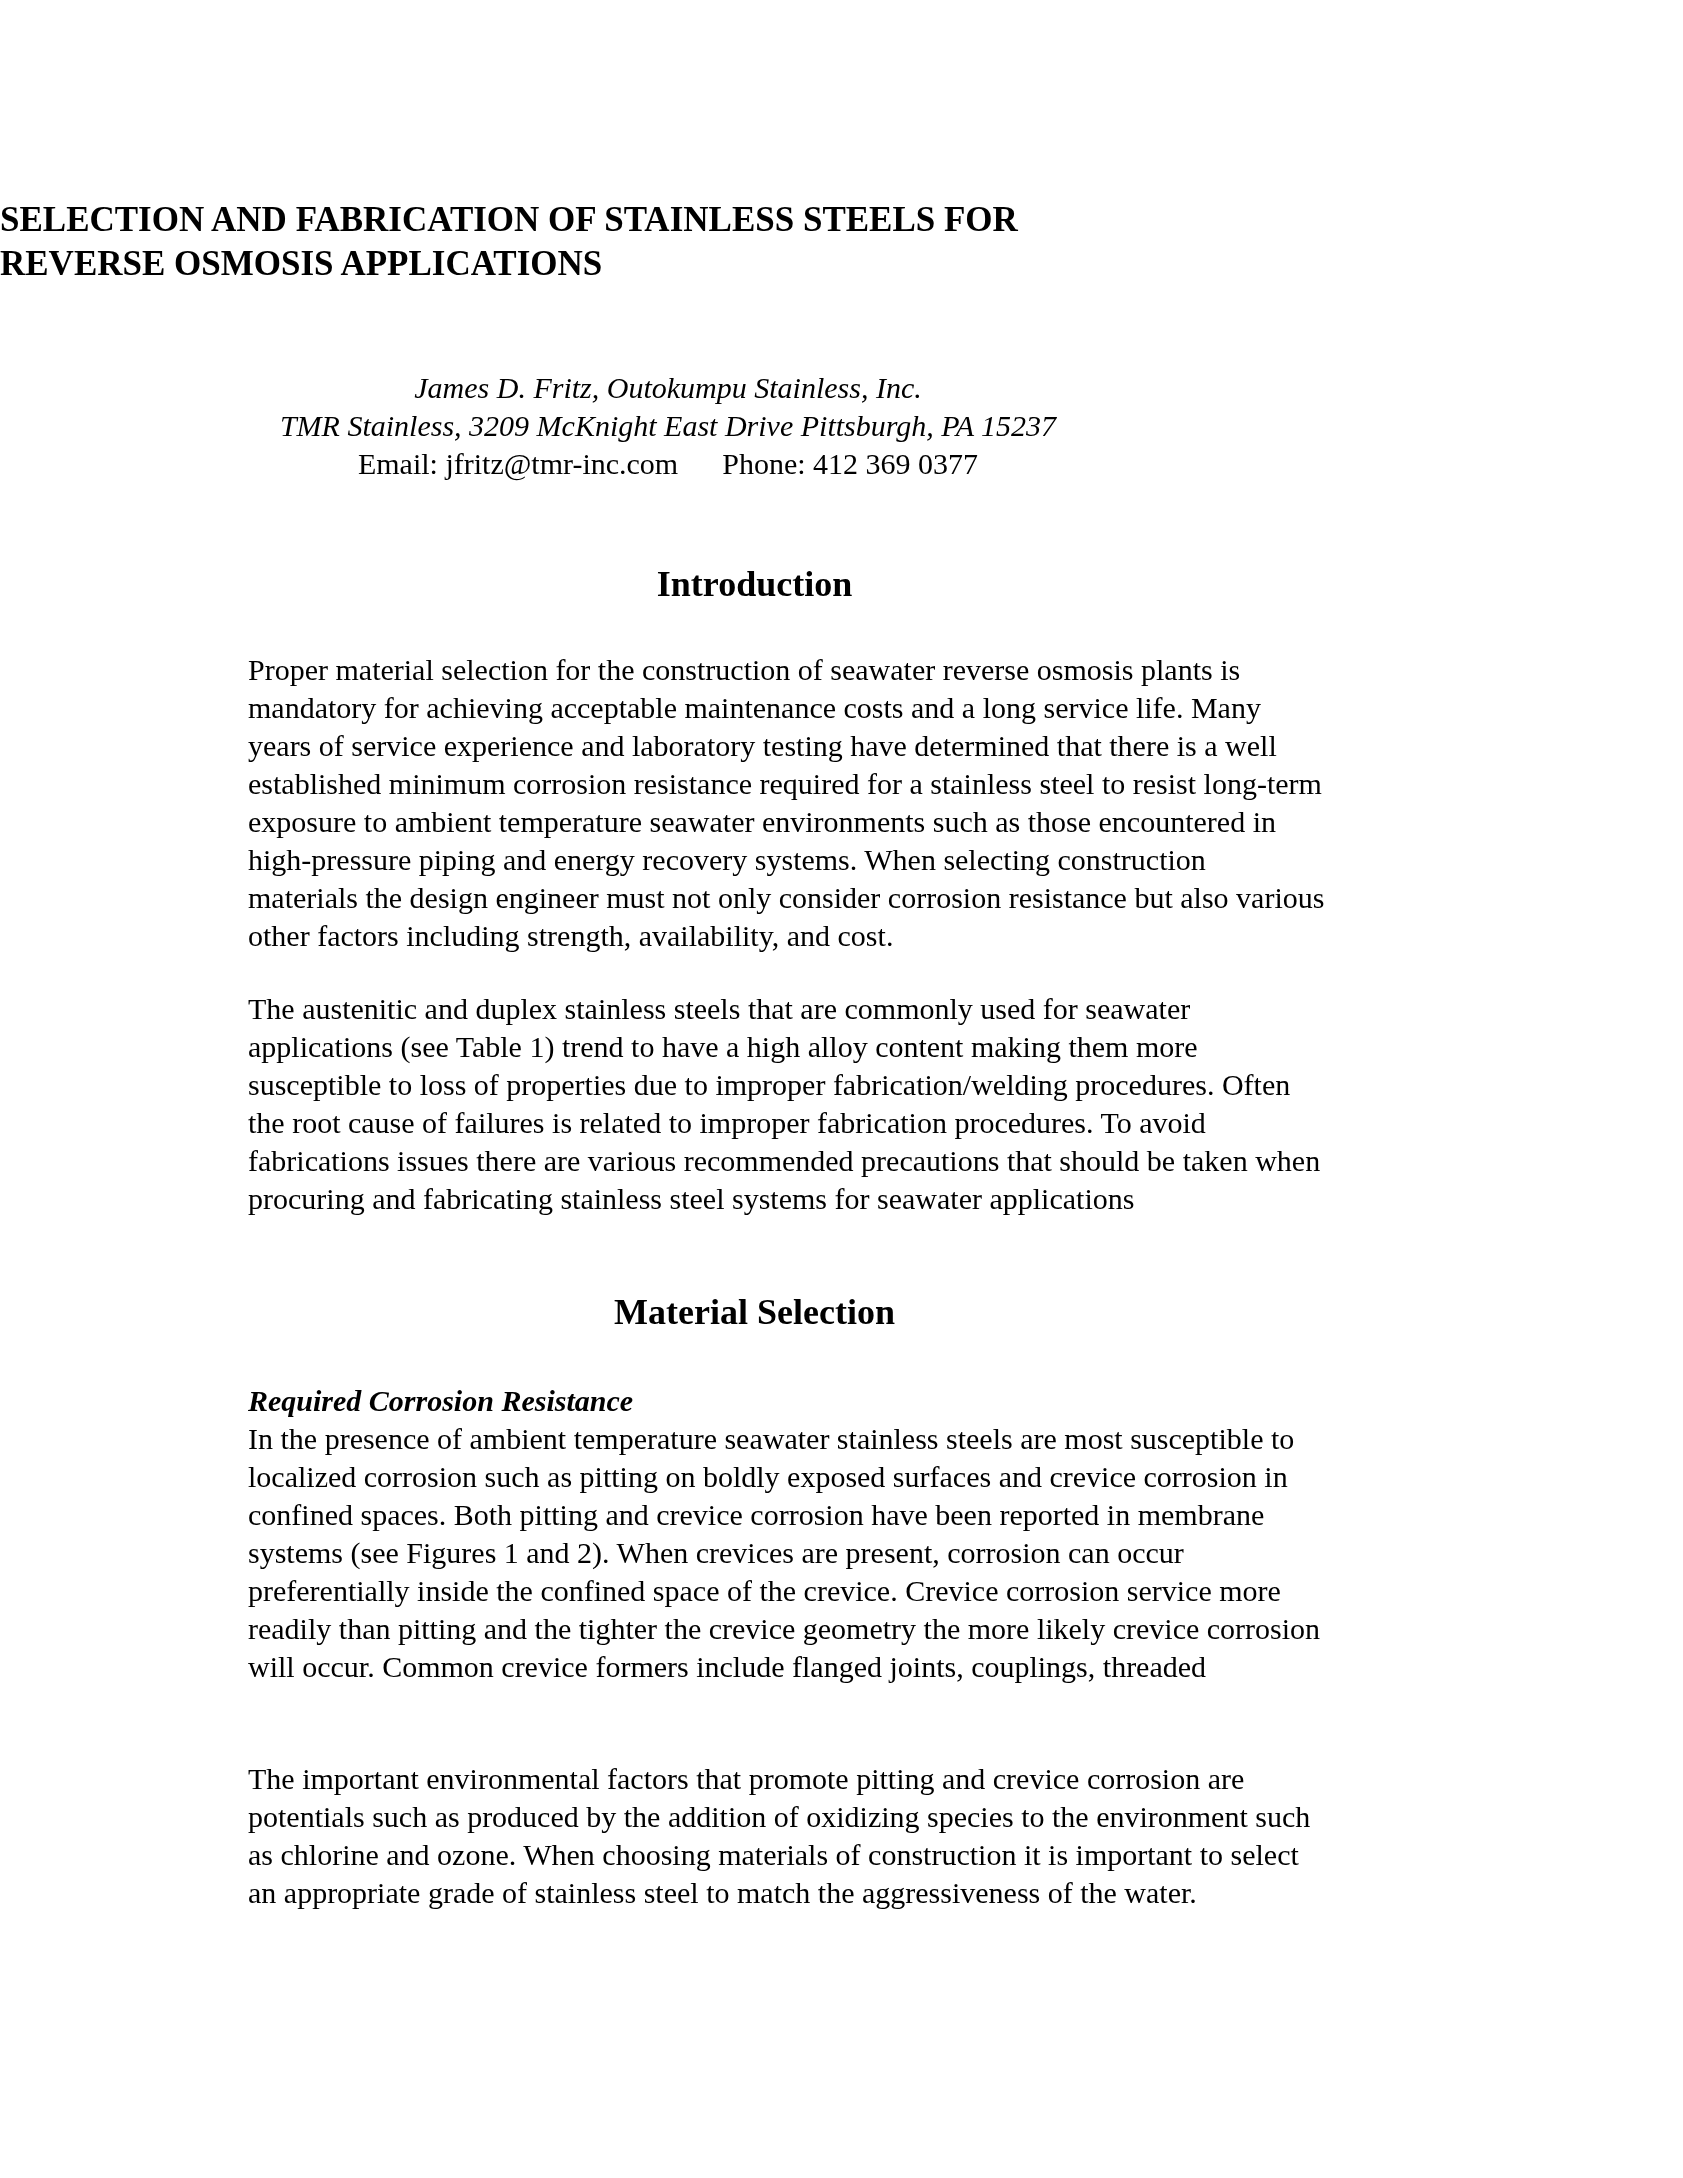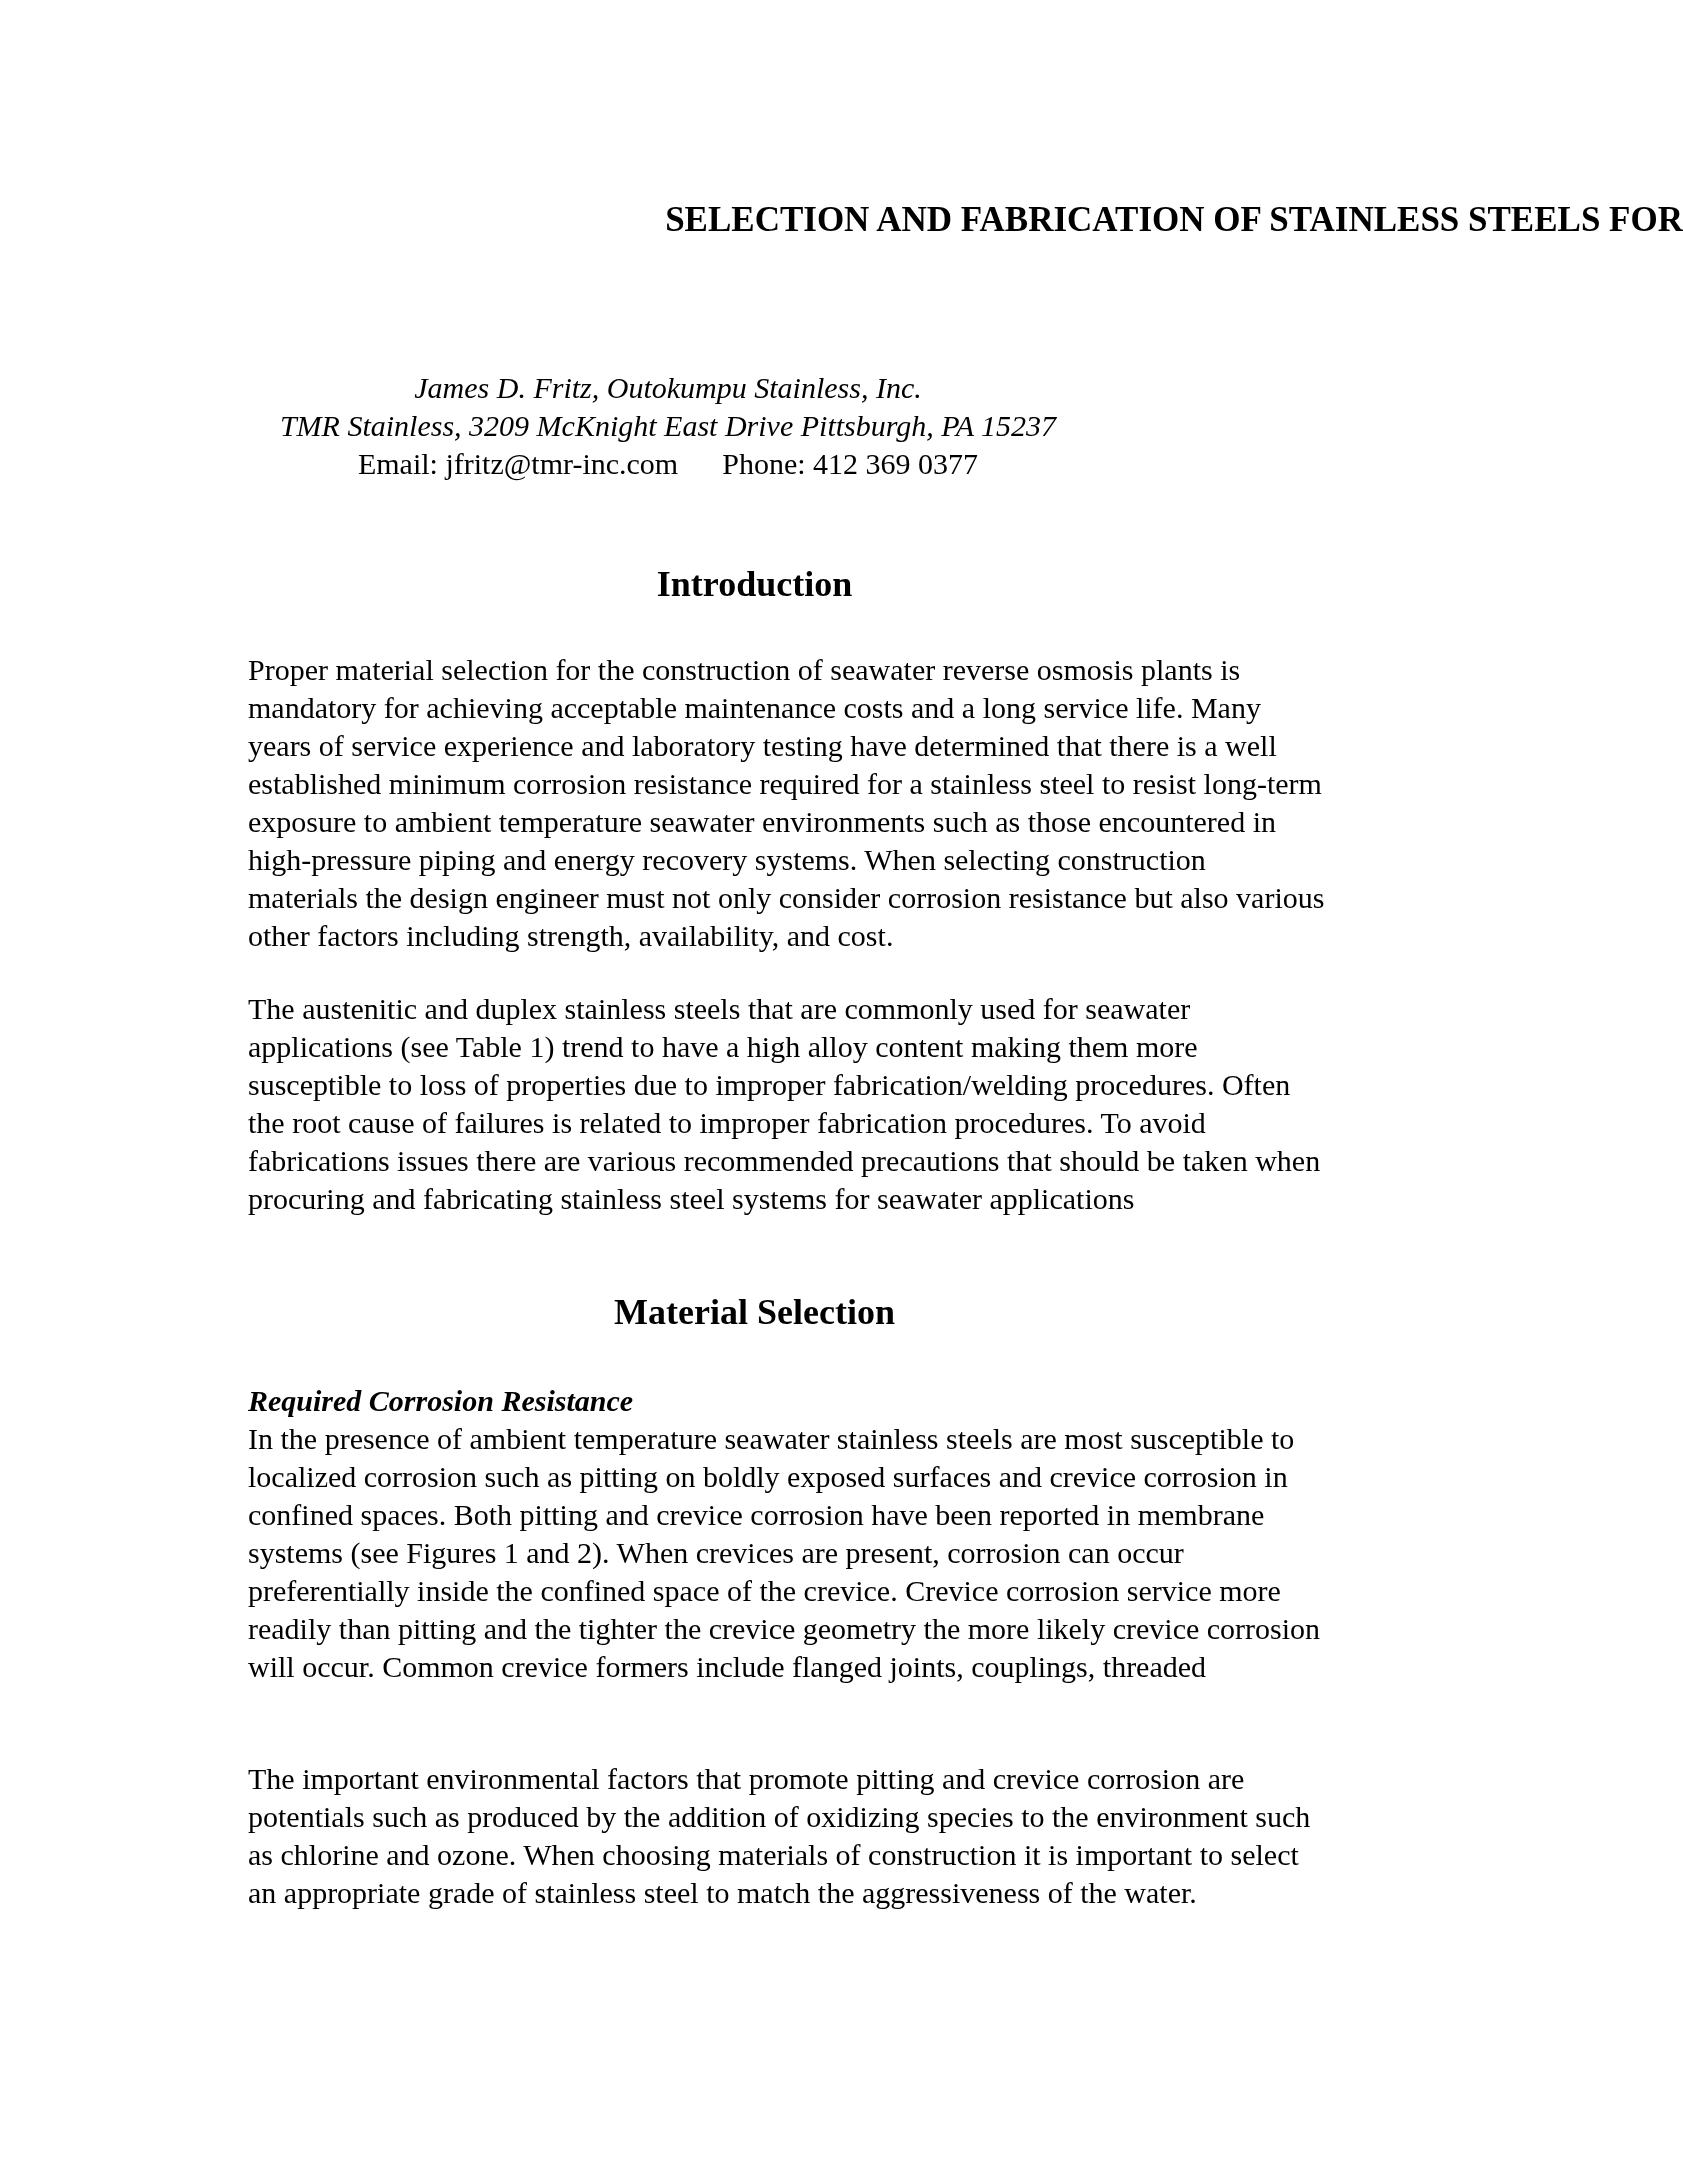--- a/index.html
+++ b/index.html
@@ -1,39 +1,40 @@
 <!DOCTYPE html>
 <html><head>
 <meta charset="utf-8">
 <style>
   html, body { margin: 0; padding: 0; background: #ffffff; }
   body { width: 1683px; height: 2178px; position: relative; overflow: hidden;
          font-family: "Liberation Serif", "DejaVu Serif", serif; color: #000; }
   .page { position: absolute; left: 0; top: 0; width: 1683px; height: 2178px; }
-  .title { position: absolute; left: 0; width: 1683px; top: 198px; text-align: right;
+  .title { position: absolute; left: 0; width: 1683px; top: 198px; text-align: left;
            font-weight: bold; font-size: 35px; line-height: 44px; }
   .title div { white-space: nowrap; }
   .authors { position: absolute; left: 0; width: 1336px; top: 369px; text-align: center;
              font-size: 30px; line-height: 38px; }
   .authors .it { font-style: italic; }
   .contact span { display: inline-block; }
   .contact .gap { width: 44px; }
   .heading { position: absolute; left: 0; width: 1509px; text-align: center;
              font-weight: bold; font-size: 36px; line-height: 44px; }
   .para { position: absolute; left: 248px; width: 1208px; font-size: 30px; line-height: 38px; }
   .para div { white-space: nowrap; }
   .subhead { font-weight: bold; font-style: italic; }
 </style>
 </head>
 <body>
 
 <div class="page">
 
   <div class="title">
     <div>SELECTION AND FABRICATION OF STAINLESS STEELS FOR</div>
+    <div>REVERSE OSMOSIS APPLICATIONS</div>
   </div>
 
   <div class="authors">
     <div class="it">James D. Fritz, Outokumpu Stainless, Inc.</div>
     <div class="it">TMR Stainless, 3209 McKnight East Drive Pittsburgh, PA 15237</div>
     <div class="contact">
       <span>Email: jfritz@tmr-inc.com</span><span class="gap"></span><span>Phone: 412 369 0377</span>
     </div>
   </div>
 

